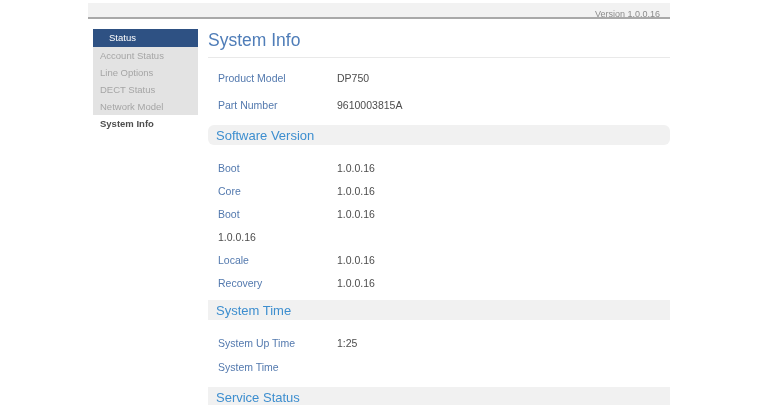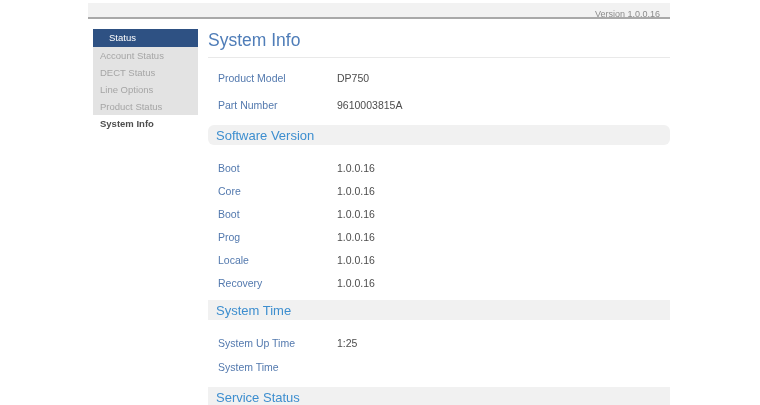--- a/index.html
+++ b/index.html
@@ -107,23 +107,23 @@
 
 <div class="topbar">
   <span class="version">Version 1.0.0.16</span>
 </div>
 
 <div class="layout">
 
   <nav class="sidebar">
     <div class="menu-item active">Status</div>
     <div class="menu-item inactive">Account Status</div>
+    <div class="menu-item inactive">Line Options</div>
     <div class="menu-item inactive">DECT Status</div>
-    <div class="menu-item inactive">Line Options</div>
-    <div class="menu-item inactive">Product Status</div>
+    <div class="menu-item inactive">Network Model</div>
     <div class="menu-item current">System Info</div>
   </nav>
 
   <main class="main">
 
     <h1 class="page-title">System Info</h1>
     <hr class="title-divider">
 
     <div class="rows device">
       <div class="row">
@@ -147,21 +147,20 @@
       </div>
       <div class="row">
         <span class="label">Core</span>
         <span class="value">1.0.0.16</span>
       </div>
       <div class="row">
         <span class="label">Boot</span>
         <span class="value">1.0.0.16</span>
       </div>
       <div class="row">
-        <span class="label">Prog</span>
         <span class="value">1.0.0.16</span>
       </div>
       <div class="row">
         <span class="label">Locale</span>
         <span class="value">1.0.0.16</span>
       </div>
       <div class="row">
         <span class="label">Recovery</span>
         <span class="value">1.0.0.16</span>
       </div>

